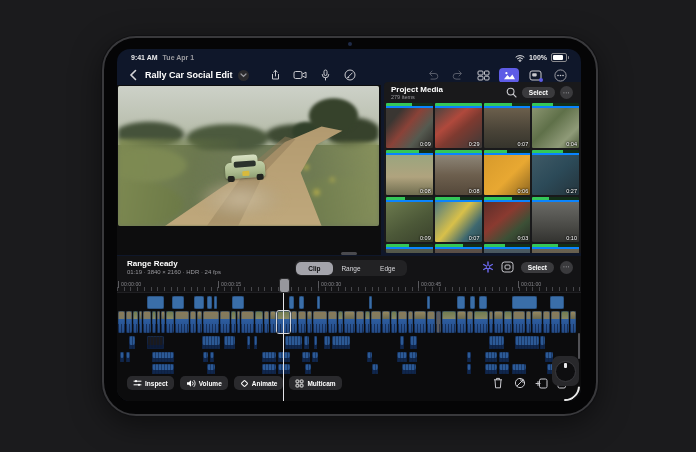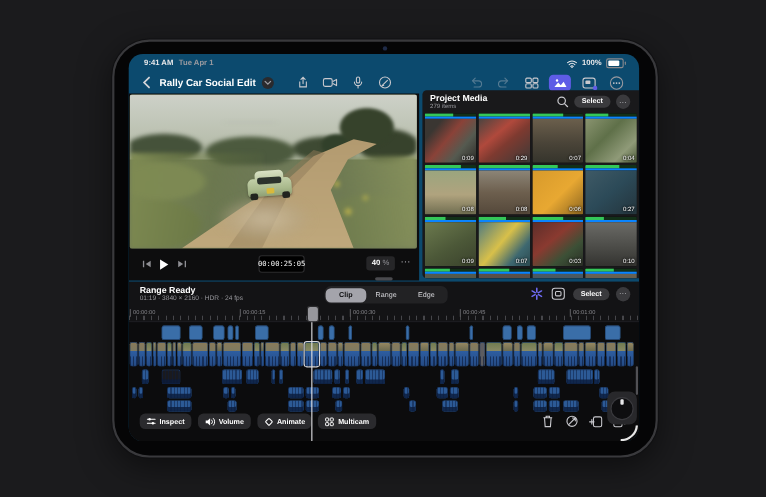--- a/index.html
+++ b/index.html
@@ -1,21 +1,21 @@
 <!DOCTYPE html>
 <html><head>
 <meta charset="utf-8">
 <style>
   html,body{margin:0;padding:0;background:#1b1b1d;width:696px;height:452px;overflow:hidden;
     font-family:"Liberation Sans",sans-serif;-webkit-font-smoothing:antialiased;}
   .stage{position:relative;width:696px;height:452px;background:#1b1b1d;}
   .device{position:absolute;left:102px;top:36px;width:492px;height:376px;background:#050506;
     border-radius:34px;border:2px solid #39393c;box-shadow:0 0 0 1px #101012, 0 8px 30px rgba(0,0,0,.5);}
   .camera-dot{position:absolute;left:50%;top:4px;width:4px;height:4px;margin-left:-2px;border-radius:50%;background:#1f2b48;}
-  .screen{position:absolute;left:13px;top:11px;width:464px;height:352px;background:#0c4a6e;border-radius:13px;overflow:hidden;}
+  .screen{position:absolute;left:13px;top:11px;width:464px;height:352px;background:#0f172a;border-radius:13px;overflow:hidden;}
 
   
   .statusbar{position:absolute;left:0;top:0;right:0;height:15px;display:flex;justify-content:space-between;
     align-items:center;padding:2px 14px 0 14px;box-sizing:border-box;}
   .status-left{font-size:7px;font-weight:bold;color:#e8e8ea;display:flex;gap:5px;align-items:center;}
   .status-left .date{color:#9b9ba0;font-weight:bold;}
   .status-right{display:flex;gap:4px;align-items:center;font-size:7px;font-weight:bold;color:#e8e8ea;}
   .batt{position:relative;width:14px;height:7px;border:1px solid #8a8a8e;border-radius:2px;}
   .batt .fill{position:absolute;left:1px;top:1px;bottom:1px;width:10px;background:#fff;border-radius:1px;}
   .batt .nub{position:absolute;right:-3px;top:2px;width:1.5px;height:3px;background:#8a8a8e;border-radius:1px;}
@@ -282,46 +282,20 @@
           <div class="wing"></div>
             <div class="body"></div>
             <div class="roof"></div>
           <div class="glass"></div>
             <div class="plate"></div>
           <div class="tire-l"></div>
             <div class="tire-r"></div>
         </div>
       </div>
 
-      <div class="vctrl">
-        <div style="width:8px"></div>
-        <div class="tbtn">
-          <svg width="9" height="8" viewBox="0 0 9 8">
-              <path d="M1.5 1v6" stroke="#8e8e93" stroke-width="1.2"></path>
-              <path d="M8 1 3.5 4 8 7z" fill="#8e8e93"></path>
-            </svg>
-        </div>
-        <div class="tbtn">
-          <svg width="10" height="11" viewBox="0 0 10 11">
-              <path d="M1.5.8 9 5.5 1.5 10.2z" fill="#fff"></path>
-            </svg>
-        </div>
-        <div class="tbtn">
-          <svg width="9" height="8" viewBox="0 0 9 8">
-              <path d="M7.5 1v6" stroke="#8e8e93" stroke-width="1.2"></path>
-              <path d="M1 1l4.5 3L1 7z" fill="#8e8e93"></path>
-            </svg>
-        </div>
-        <div class="timecode">00:00:25:05</div>
-        <div class="zoom-pill">
-          <span>40</span>
-          <span class="pct">%</span>
-        </div>
-        <div class="vmore">⋯</div>
-      </div>
       <div class="pane-handle"></div>
 
       <div class="media">
         <div class="media-head">
           <div class="media-title">Project Media</div>
           <div class="media-sub">279 items</div>
           <div class="media-tools">
             <span>
               <svg width="11" height="11" viewBox="0 0 11 11">
                   <circle cx="4.6" cy="4.6" r="3.4" fill="none" stroke="#c9c9ce" stroke-width="1.1"></circle>

